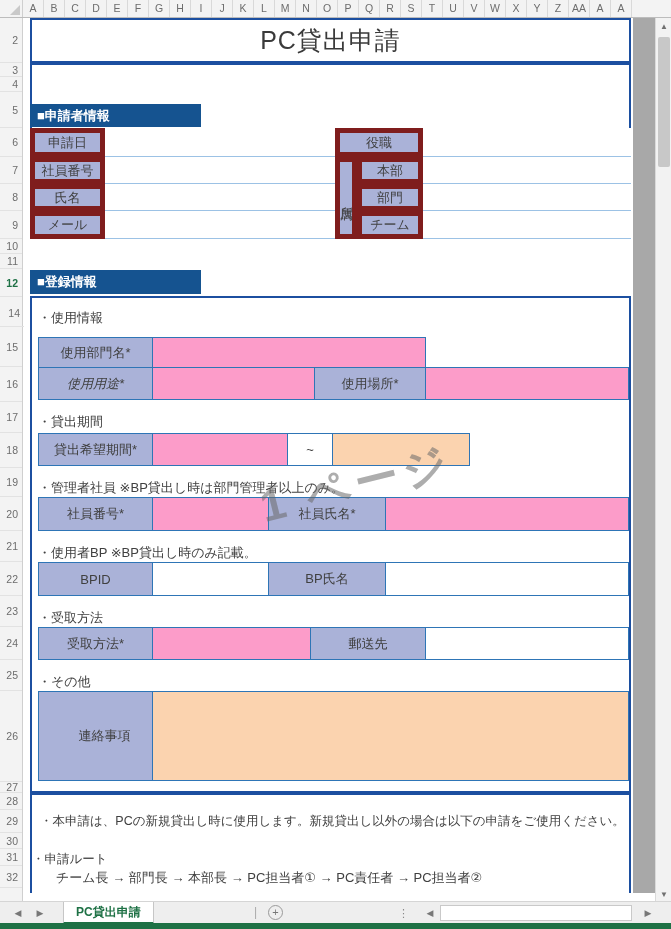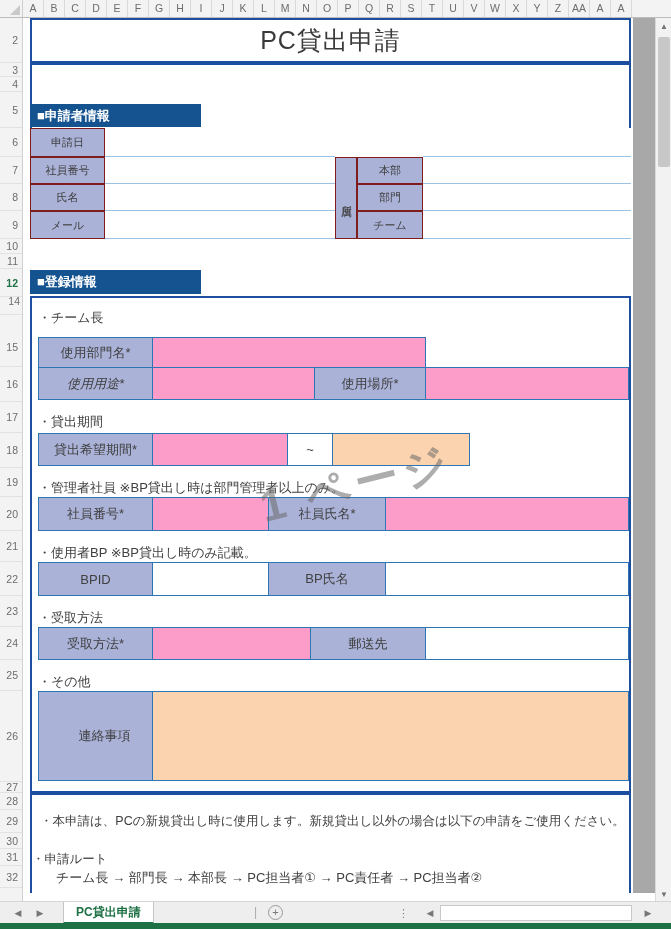--- a/index.html
+++ b/index.html
@@ -25,21 +25,21 @@
   #box-title{left:30px;top:18px;width:601px;height:45px;display:flex;align-items:center;justify-content:center;}
   #title-text{font-size:25px;color:#3a3a3a;letter-spacing:1px;}
   #box-applicant{left:30px;top:63px;width:601px;height:176px;}
   #box-registration{left:30px;top:296px;width:601px;height:497px;}
   #box-footer{left:30px;top:793px;width:601px;height:100px;border-bottom:none;}
   .secbar{position:absolute;left:30px;width:171px;background:#155390;color:#fff;font-size:13px;font-weight:bold;display:flex;align-items:center;padding-left:7px;z-index:3;}
   #bar-applicant{top:104px;height:23px;}
   #bar-registration{top:270px;height:24px;}
   
   #tbl-applicant{position:absolute;left:30px;top:128px;width:601px;height:111px;z-index:2;}
-  .lab{position:absolute;background:#aab2d8;border:1px solid #7f1d1d;display:flex;align-items:center;justify-content:center;font-size:11px;color:#404040;}
+  .lab{position:absolute;background:#aab2d8;border:5px solid #7f1d1d;display:flex;align-items:center;justify-content:center;font-size:13px;color:#404040;}
   .in{position:absolute;background:#fff;border-bottom:1px solid #9cc2e5;}
   .vert{writing-mode:vertical-rl;letter-spacing:2px;}
   
   .rcell{position:absolute;border:1px solid #2e75b6;display:flex;align-items:center;justify-content:center;font-size:13px;}
   .rlab{background:#aab2d8;}
   .pink{background:#fc9cc9;}
   .peach{background:#fbd3af;}
   .white{background:#fff;}
   .subtitle{position:absolute;font-size:13px;color:#404040;z-index:2;white-space:nowrap;}
   
@@ -110,21 +110,21 @@
       <div class="rowcell" style="top: 45px; height: 14px;">3</div>
       <div class="rowcell" style="top: 59px; height: 15px;">4</div>
       <div class="rowcell" style="top: 74px; height: 36px;">5</div>
       <div class="rowcell" style="top: 110px; height: 29px;">6</div>
       <div class="rowcell" style="top: 139px; height: 27px;">7</div>
       <div class="rowcell" style="top: 166px; height: 27px;">8</div>
       <div class="rowcell" style="top: 193px; height: 28px;">9</div>
       <div class="rowcell" style="top: 221px; height: 15px;">10</div>
       <div class="rowcell" style="top: 236px; height: 15px;">11</div>
       <div class="rowcell sel" style="top: 251px; height: 28px;">12</div>
-      <div class="rowcell" style="top: 269px; height: 28px; padding-left: 20px;">14</div>
+      <div class="rowcell" style="top: 281px; height: 28px; padding-left: 20px;">14</div>
       <div class="rowcell" style="top: 309px; height: 40px;">15</div>
       <div class="rowcell" style="top: 349px; height: 35px;">16</div>
       <div class="rowcell" style="top: 384px; height: 31px;">17</div>
       <div class="rowcell" style="top: 415px; height: 35px;">18</div>
       <div class="rowcell" style="top: 450px; height: 29px;">19</div>
       <div class="rowcell" style="top: 479px; height: 34px;">20</div>
       <div class="rowcell" style="top: 513px; height: 31px;">21</div>
       <div class="rowcell" style="top: 544px; height: 34px;">22</div>
       <div class="rowcell" style="top: 578px; height: 31px;">23</div>
       <div class="rowcell" style="top: 609px; height: 33px;">24</div>
@@ -141,20 +141,21 @@
   <div class="bluebox" id="box-title">
     <span id="title-text">PC貸出申請</span>
   </div>
 
   <div class="bluebox" id="box-applicant"></div>
   <div class="secbar" id="bar-applicant">■申請者情報</div>
 
   <div id="tbl-applicant">
     <div class="lab" style="left:0;top:0;width:75px;height:29px;">申請日</div>
     <div class="in" style="left:75px;top:0;width:230px;height:29px;"></div>
+    <div class="lab" style="left:305px;top:0;width:88px;height:29px;">役職</div>
     <div class="in" style="left:393px;top:0;width:208px;height:29px;"></div>
 
     <div class="lab" style="left:0;top:29px;width:75px;height:27px;">社員番号</div>
     <div class="in" style="left:75px;top:29px;width:230px;height:27px;"></div>
     <div class="lab" style="left:0;top:56px;width:75px;height:27px;">氏名</div>
     <div class="in" style="left:75px;top:56px;width:230px;height:27px;"></div>
     <div class="lab" style="left:0;top:83px;width:75px;height:28px;">メール</div>
     <div class="in" style="left:75px;top:83px;width:230px;height:28px;"></div>
 
     <div class="lab" style="left:305px;top:29px;width:22px;height:82px;">
@@ -164,21 +165,21 @@
     <div class="in" style="left:393px;top:29px;width:208px;height:27px;"></div>
     <div class="lab" style="left:327px;top:56px;width:66px;height:27px;">部門</div>
     <div class="in" style="left:393px;top:56px;width:208px;height:27px;"></div>
     <div class="lab" style="left:327px;top:83px;width:66px;height:28px;">チーム</div>
     <div class="in" style="left:393px;top:83px;width:208px;height:28px;"></div>
   </div>
 
   <div class="secbar" id="bar-registration">■登録情報</div>
   <div class="bluebox" id="box-registration"></div>
 
-  <div class="subtitle" style="left:38px;top:309px;">・チーム長</div>
+  <div class="subtitle" style="left:38px;top:309px;">・使用情報</div>
   <div class="rcell rlab" style="left:38px;top:337px;width:115px;height:31px;">使用部門名*</div>
   <div class="rcell pink" style="left:152px;top:337px;width:274px;height:31px;"></div>
   <div class="rcell rlab" style="left:38px;top:367px;width:115px;height:33px;font-style:italic;">使用用途*</div>
   <div class="rcell pink" style="left:152px;top:367px;width:163px;height:33px;"></div>
   <div class="rcell rlab" style="left:314px;top:367px;width:112px;height:33px;">使用場所*</div>
   <div class="rcell pink" style="left:425px;top:367px;width:204px;height:33px;"></div>
 
   <div class="subtitle" style="left:38px;top:413px;">・貸出期間</div>
   <div class="rcell rlab" style="left:38px;top:433px;width:115px;height:33px;">貸出希望期間*</div>
   <div class="rcell pink" style="left:152px;top:433px;width:136px;height:33px;"></div>

